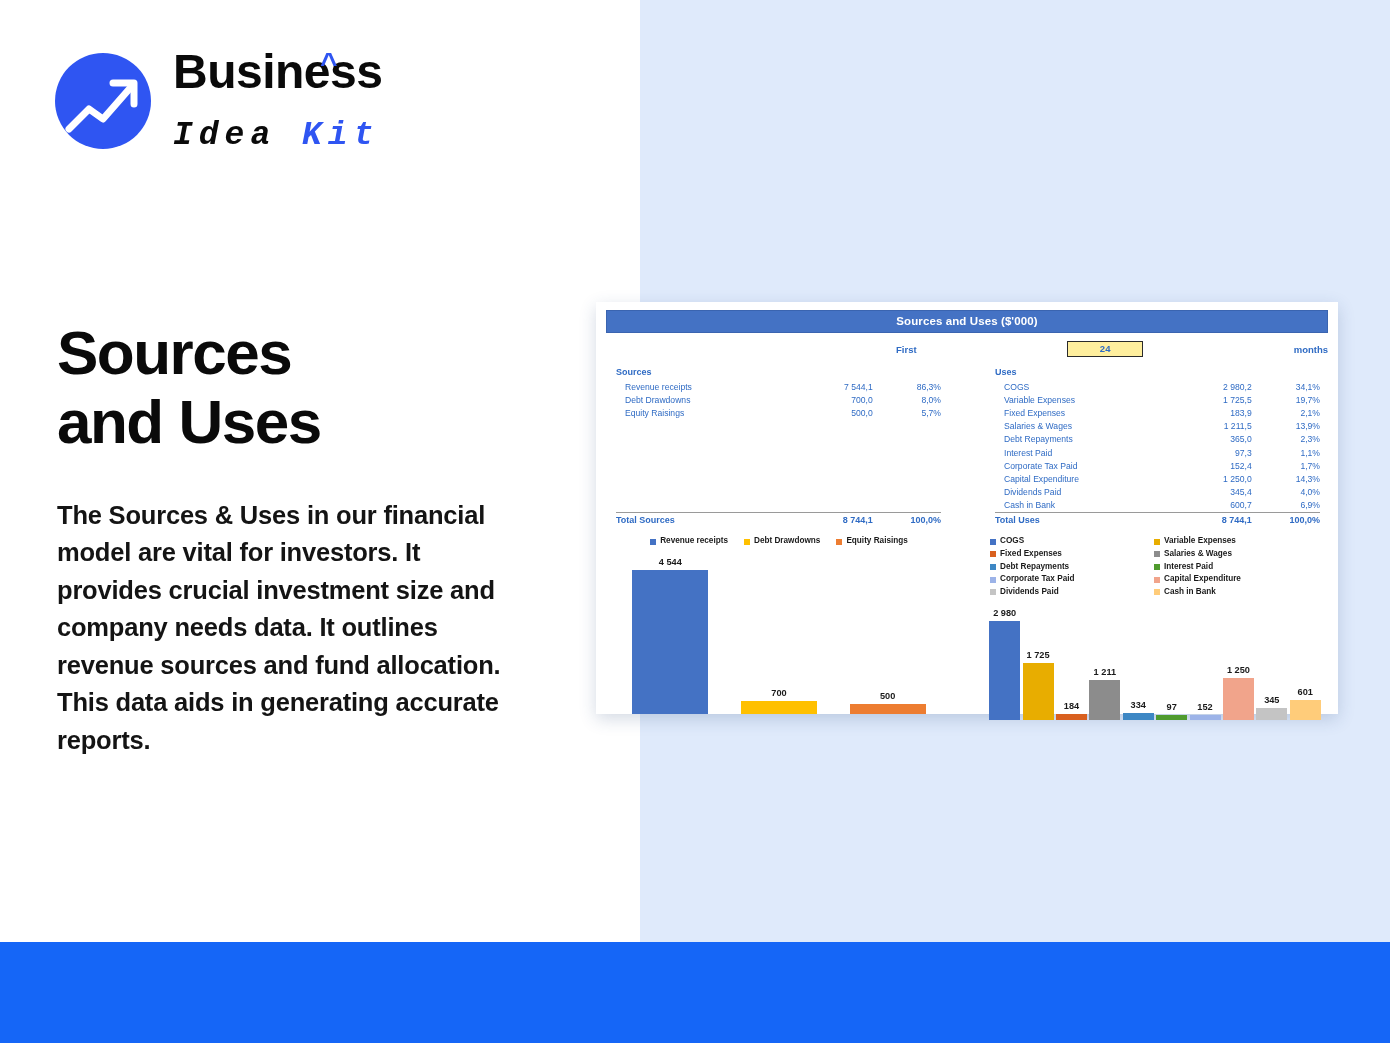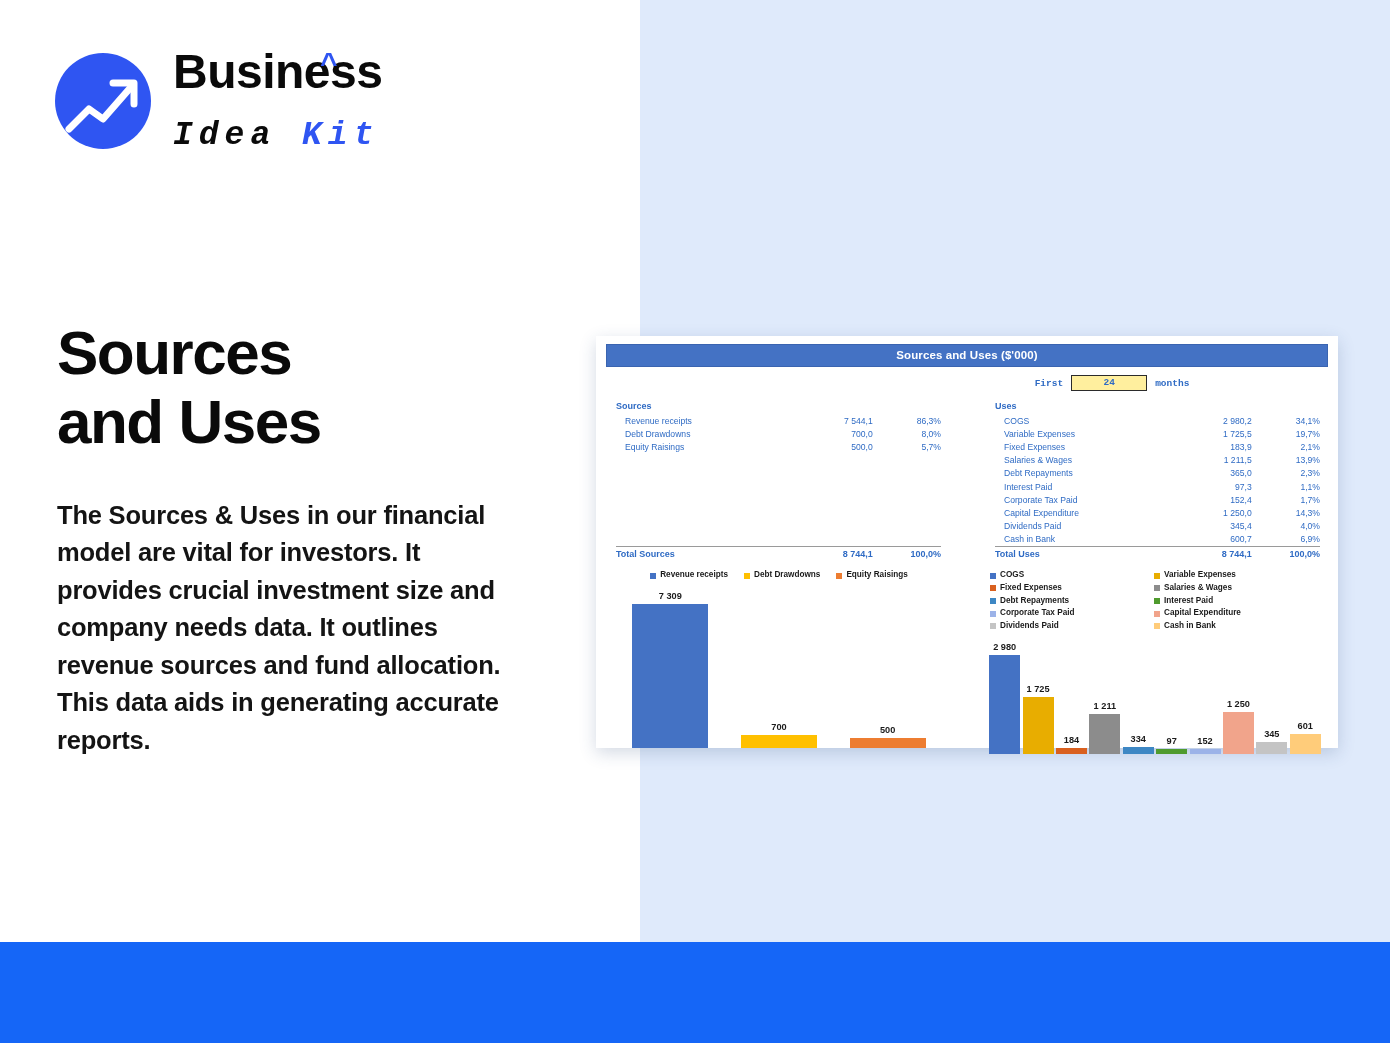--- a/index.html
+++ b/index.html
@@ -56,36 +56,36 @@
     color: #0a0a0a; letter-spacing: -1.5px;
   }
   .body-copy {
     position: absolute; left: 57px; top: 497px; width: 450px;
     font-size: 25.5px; font-weight: bold; line-height: 1.47;
     color: #141414; letter-spacing: -0.2px;
   }
 
   
   .card {
-    position: absolute; left: 596px; top: 336px; width: 742px; height: 412px;
+    position: absolute; left: 596px; top: 302px; width: 742px; height: 412px;
     background: #ffffff;
     box-shadow: 0 5px 16px rgba(40,70,120,0.20);
     padding: 8px 10px 0 10px;
   }
   .card-title {
     background: #4472c4; color: #ffffff;
     font-size: 11.5px; font-weight: bold; text-align: center;
     padding: 4px 0 5px 0; border: 1px solid #3a64b0;
     letter-spacing: 0.1px;
   }
 
   
   .months-row {
-    display: flex; align-items: center; justify-content: center;
-    margin-top: 8px; padding-left: 290px; gap: 8px; font-family: Liberation Mono, monospace;
+    display: flex; align-items: center; justify-content: space-between;
+    margin-top: 8px; padding-left: 290px; gap: 8px;
   }
   .months-row .lbl {
     font-size: 9.5px; font-weight: bold; color: #2f6bc4;
   }
   .months-input {
     width: 76px; background: #ffef9e; border: 1.6px solid #2b2b2b;
     text-align: center; font-size: 9.5px; font-weight: bold;
     color: #2f6bc4; padding: 1px 0 2px 0;
   }
 
@@ -325,21 +325,21 @@
               <span class="sw" style="background: rgb(255, 192, 0);"></span>
               <span>Debt Drawdowns</span>
             </div>
             <div class="lg-item">
               <span class="sw" style="background: rgb(237, 125, 49);"></span>
               <span>Equity Raisings</span>
             </div>
           </div>
         <div class="plot sources" id="plot-0">
             <div class="bar-wrap">
-              <div class="bar-lbl">7 309</div>
+              <div class="bar-lbl">4 544</div>
               <div class="bar" style="height: 144px; background: rgb(68, 114, 196);"></div>
             </div>
             <div class="bar-wrap">
               <div class="bar-lbl">700</div>
               <div class="bar" style="height: 13.3616px; background: rgb(255, 192, 0);"></div>
             </div>
             <div class="bar-wrap">
               <div class="bar-lbl">500</div>
               <div class="bar" style="height: 9.54401px; background: rgb(237, 125, 49);"></div>
             </div>

